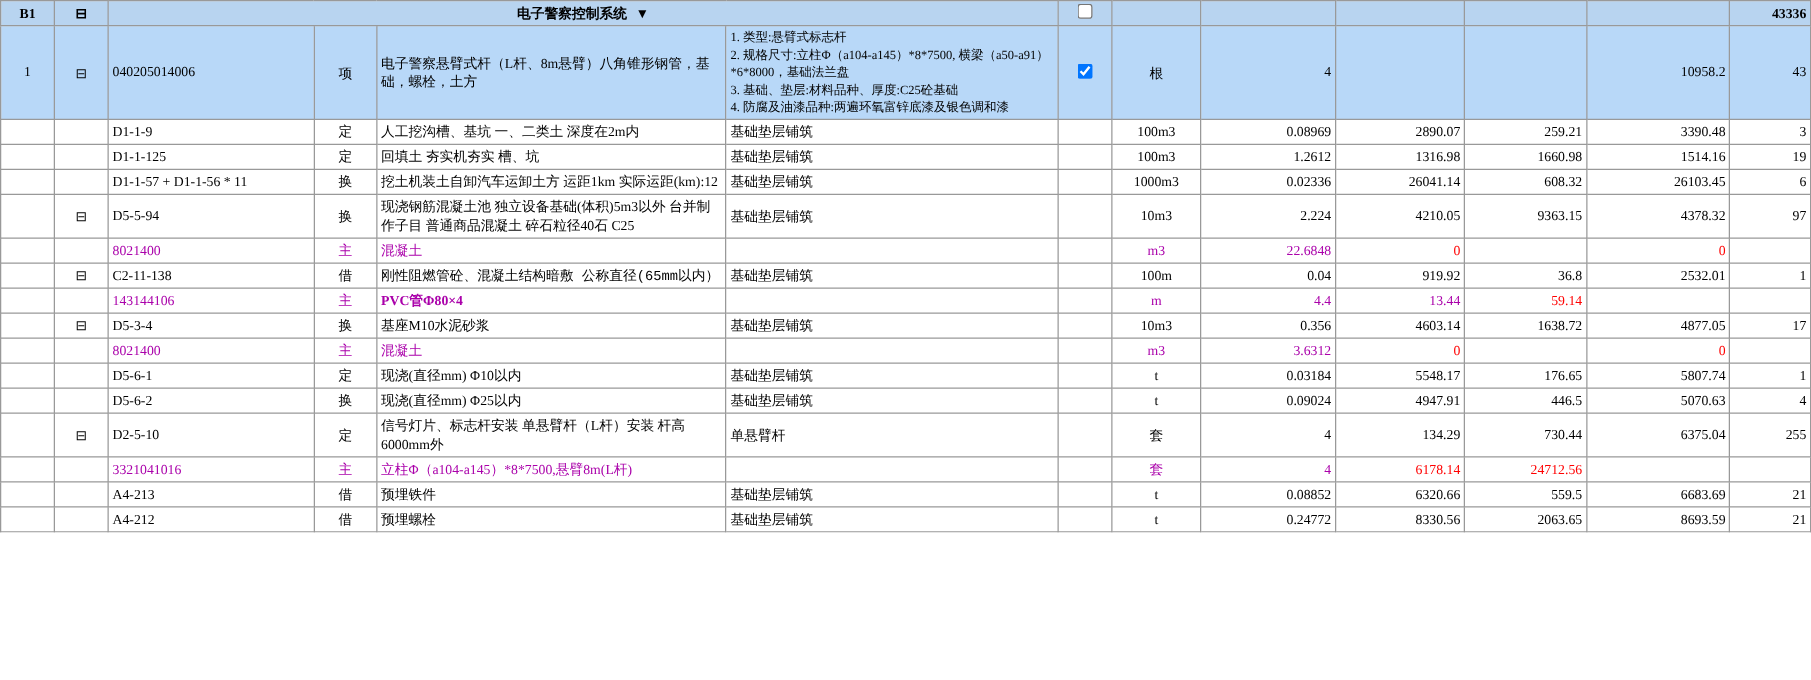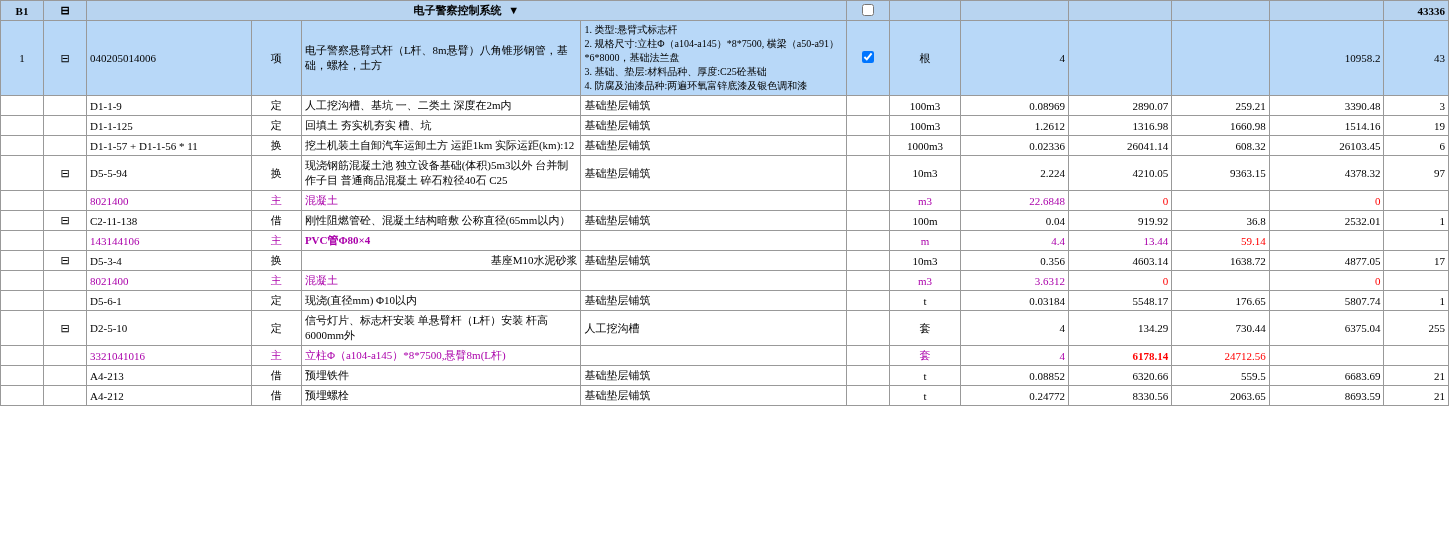--- a/index.html
+++ b/index.html
@@ -142,21 +142,21 @@
     <td class="text-right" style="color:red;">0</td>
     <td class="text-right" style="color:#aa00aa;"></td>
     <td class="text-right" style="color:red;">0</td>
     <td class="text-right"></td>
   </tr>
       <tr style="background: rgb(255, 255, 255);">
     <td class="text-center"></td>
     <td class="text-center">⊟</td>
     <td style="">C2-11-138</td>
     <td class="text-center" style="">借</td>
-    <td style="white-space:normal;">刚性阻燃管砼、混凝土结构暗敷 公称直径(65mm以内）</td>
+    <td style="white-space:normal;font-family:Liberation Mono, monospace;">刚性阻燃管砼、混凝土结构暗敷 公称直径(65mm以内）</td>
     <td style="">基础垫层铺筑</td>
     <td class="checkbox-cell"></td>
     <td class="text-center" style="">100m</td>
     <td class="text-right" style="">0.04</td>
     <td class="text-right" style="">919.92</td>
     <td class="text-right" style="">36.8</td>
     <td class="text-right" style="">2532.01</td>
     <td class="text-right">1</td>
   </tr>
       <tr style="background: rgb(255, 255, 255); color: rgb(170, 0, 170);">
@@ -172,21 +172,21 @@
     <td class="text-right" style="color:#aa00aa;">13.44</td>
     <td class="text-right" style="color:red;">59.14</td>
     <td class="text-right" style="color:#aa00aa;"></td>
     <td class="text-right"></td>
   </tr>
       <tr style="background: rgb(255, 255, 255);">
     <td class="text-center"></td>
     <td class="text-center">⊟</td>
     <td style="">D5-3-4</td>
     <td class="text-center" style="">换</td>
-    <td style="white-space:normal;text-align:right;">基座M10水泥砂浆</td>
+    <td style="white-space:normal;">基座M10水泥砂浆</td>
     <td style="">基础垫层铺筑</td>
     <td class="checkbox-cell"></td>
     <td class="text-center" style="">10m3</td>
     <td class="text-right" style="">0.356</td>
     <td class="text-right" style="">4603.14</td>
     <td class="text-right" style="">1638.72</td>
     <td class="text-right" style="">4877.05</td>
     <td class="text-right">17</td>
   </tr>
       <tr style="background: rgb(255, 255, 255); color: rgb(170, 0, 170);">
@@ -214,44 +214,59 @@
     <td class="checkbox-cell"></td>
     <td class="text-center" style="">t</td>
     <td class="text-right" style="">0.03184</td>
     <td class="text-right" style="">5548.17</td>
     <td class="text-right" style="">176.65</td>
     <td class="text-right" style="">5807.74</td>
     <td class="text-right">1</td>
   </tr>
       <tr style="background: rgb(255, 255, 255);">
     <td class="text-center"></td>
+    <td></td>
+    <td style="">D5-6-2</td>
+    <td class="text-center" style="">换</td>
+    <td style="white-space:normal;">现浇(直径mm) Φ25以内</td>
+    <td style="">基础垫层铺筑</td>
+    <td class="checkbox-cell"></td>
+    <td class="text-center" style="">t</td>
+    <td class="text-right" style="">0.09024</td>
+    <td class="text-right" style="">4947.91</td>
+    <td class="text-right" style="">446.5</td>
+    <td class="text-right" style="">5070.63</td>
+    <td class="text-right">4</td>
+  </tr>
+      <tr style="background: rgb(255, 255, 255);">
+    <td class="text-center"></td>
     <td class="text-center">⊟</td>
     <td style="">D2-5-10</td>
     <td class="text-center" style="">定</td>
     <td style="white-space:normal;">信号灯片、标志杆安装 单悬臂杆（L杆）安装 杆高6000mm外</td>
-    <td style="">人工挖沟槽</td>
+    <td style="">单悬臂杆</td>
     <td class="checkbox-cell"></td>
     <td class="text-center" style="">套</td>
     <td class="text-right" style="">4</td>
     <td class="text-right" style="">134.29</td>
     <td class="text-right" style="">730.44</td>
     <td class="text-right" style="">6375.04</td>
     <td class="text-right">255</td>
   </tr>
       <tr style="background: rgb(255, 255, 255); color: rgb(170, 0, 170); margin-left: 32px;">
     <td class="text-center"></td>
     <td></td>
     <td style="color:#aa00aa;">3321041016</td>
     <td class="text-center" style="color:#aa00aa;">主</td>
     <td style="white-space:normal;color:#aa00aa;">立柱Φ（a104-a145）*8*7500,悬臂8m(L杆)</td>
     <td style="color:#aa00aa;"></td>
     <td class="checkbox-cell"></td>
     <td class="text-center" style="color:#aa00aa;">套</td>
     <td class="text-right" style="color:#aa00aa;">4</td>
-    <td class="text-right" style="color:red;font-weight:bold;">6178.14</td>
+    <td class="text-right" style="color:red;">6178.14</td>
     <td class="text-right" style="color:red;">24712.56</td>
     <td class="text-right" style="color:#aa00aa;"></td>
     <td class="text-right"></td>
   </tr>
       <tr style="background: rgb(255, 255, 255);">
     <td class="text-center"></td>
     <td></td>
     <td style="">A4-213</td>
     <td class="text-center" style="">借</td>
     <td style="white-space:normal;">预埋铁件</td>

